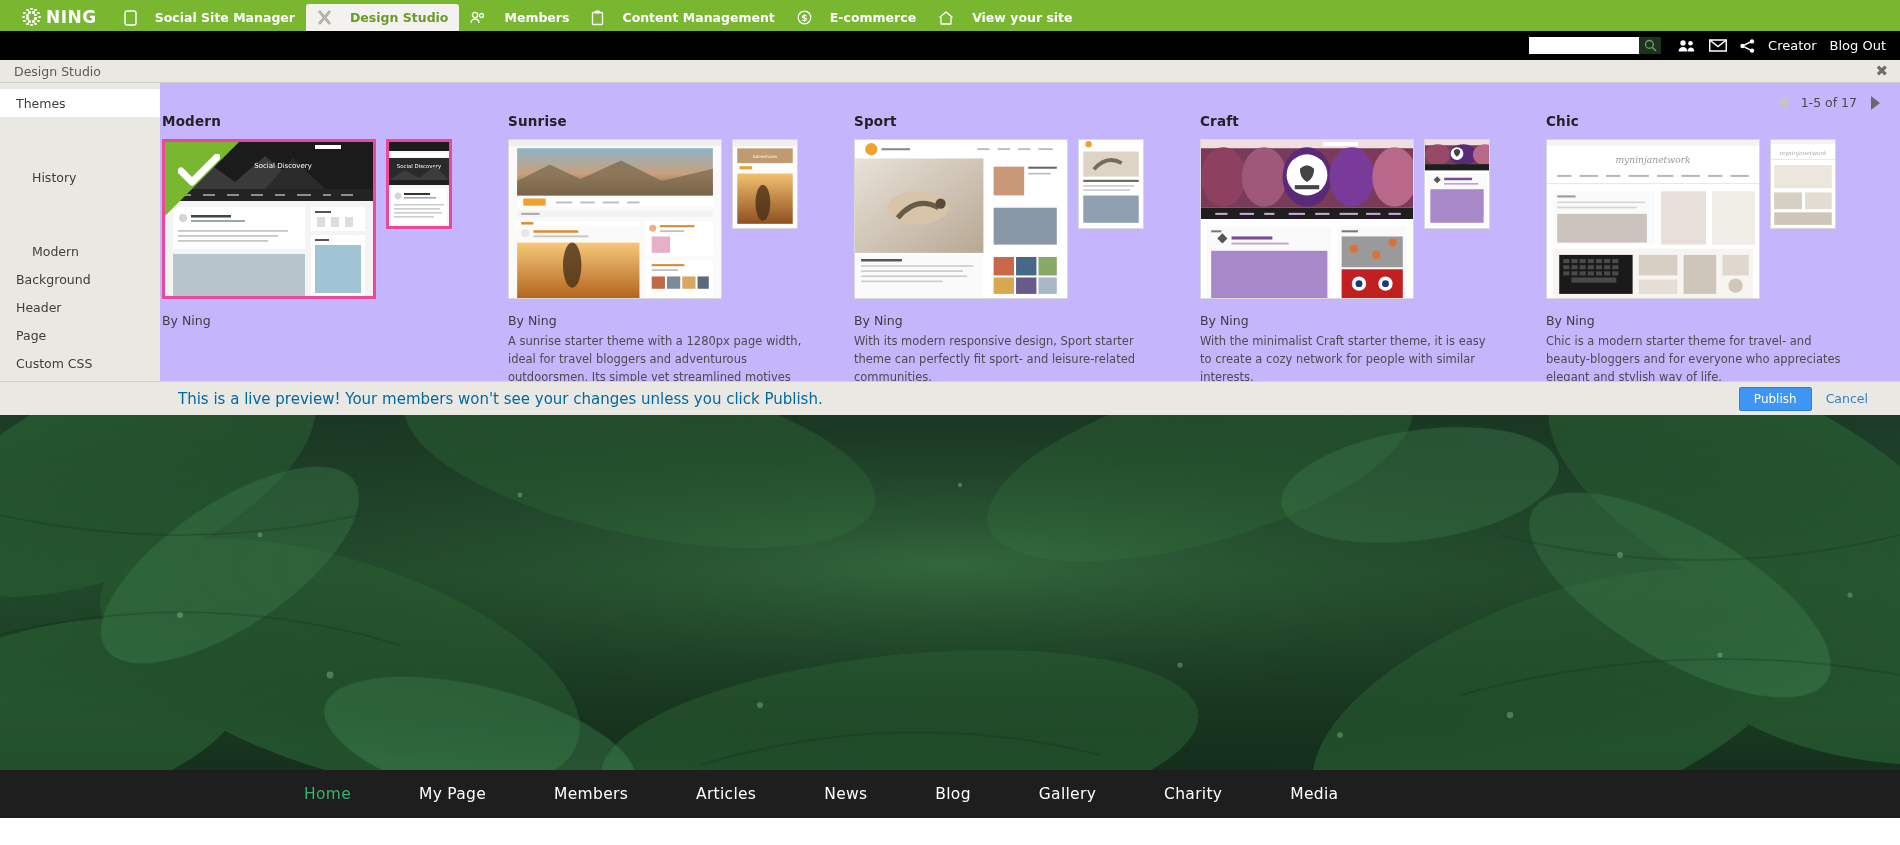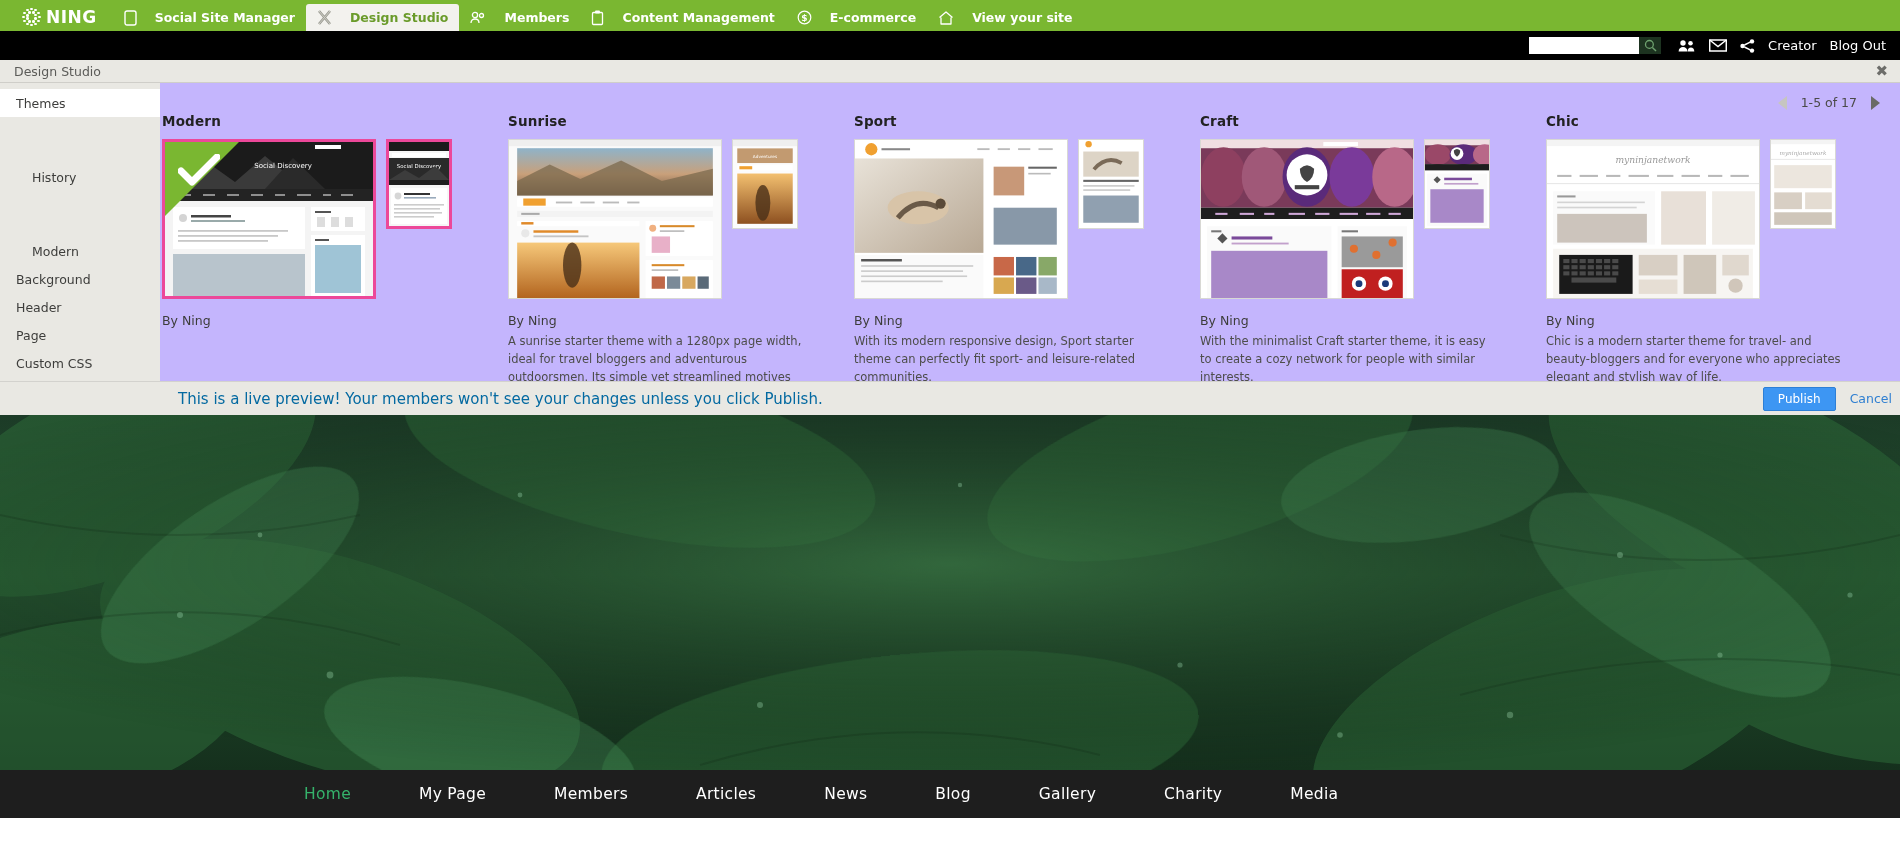--- a/index.html
+++ b/index.html
@@ -147,21 +147,21 @@
   
   .publishbar {
     height: 34px; background: #e9e8e3;
     border-top: 1px solid #d3d2ce;
     display: flex; align-items: center;
     padding: 0 18px 0 160px;
     position: relative;
   }
   .pub-note { font-size: 15px; color: #0369a1; padding-left: 18px; text-align: right; }
   .pub-actions {
-    position: absolute; right: 8px; display: flex;
+    position: absolute; right: 32px; display: flex;
     align-items: center; gap: 14px; margin-left: 37px;
   }
   .btn-publish {
     background: #3d96f3; color: #fff; border: 1px solid #2d7fd6;
     font-size: 12px; padding: 4px 14px; cursor: pointer;
     font-family: inherit; border-radius: 2px;
   }
   .btn-cancel {
     color: #2f7fd1; font-size: 12.5px; cursor: pointer;
   }

